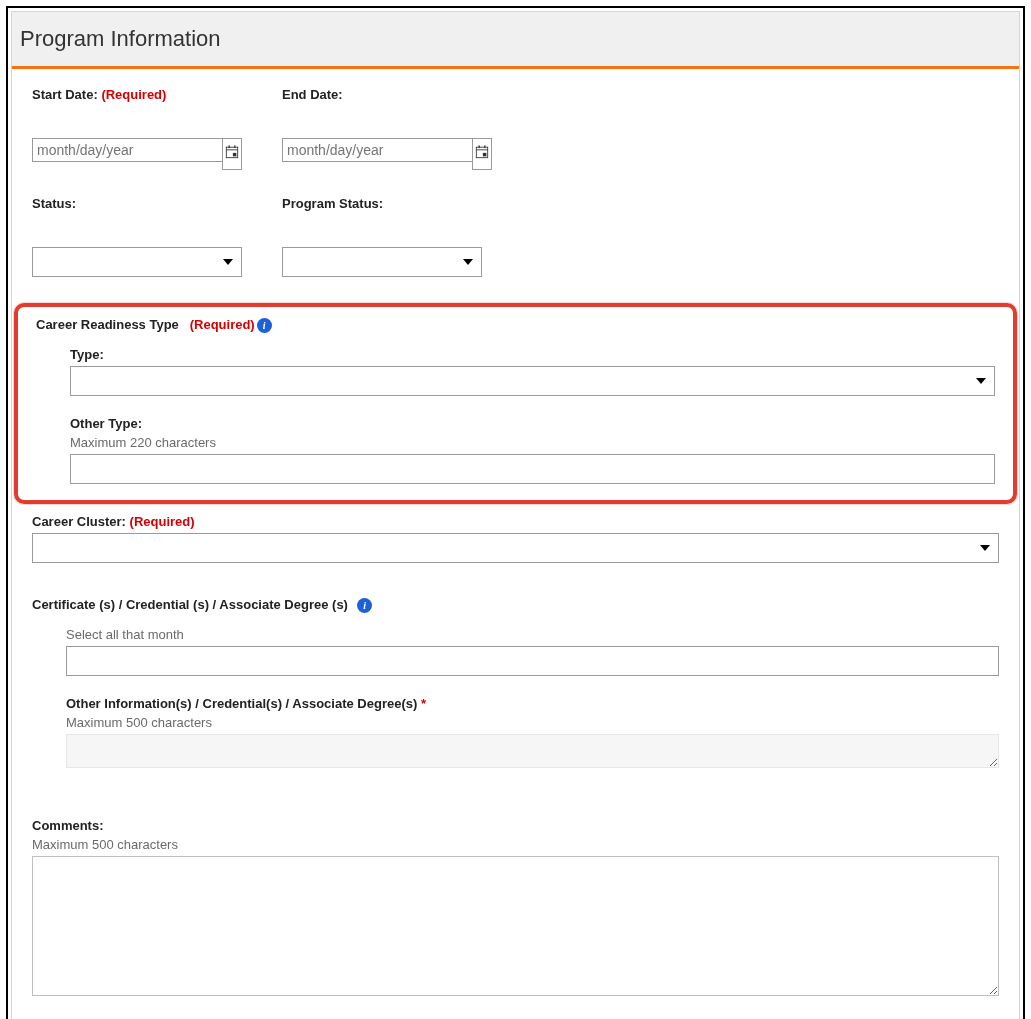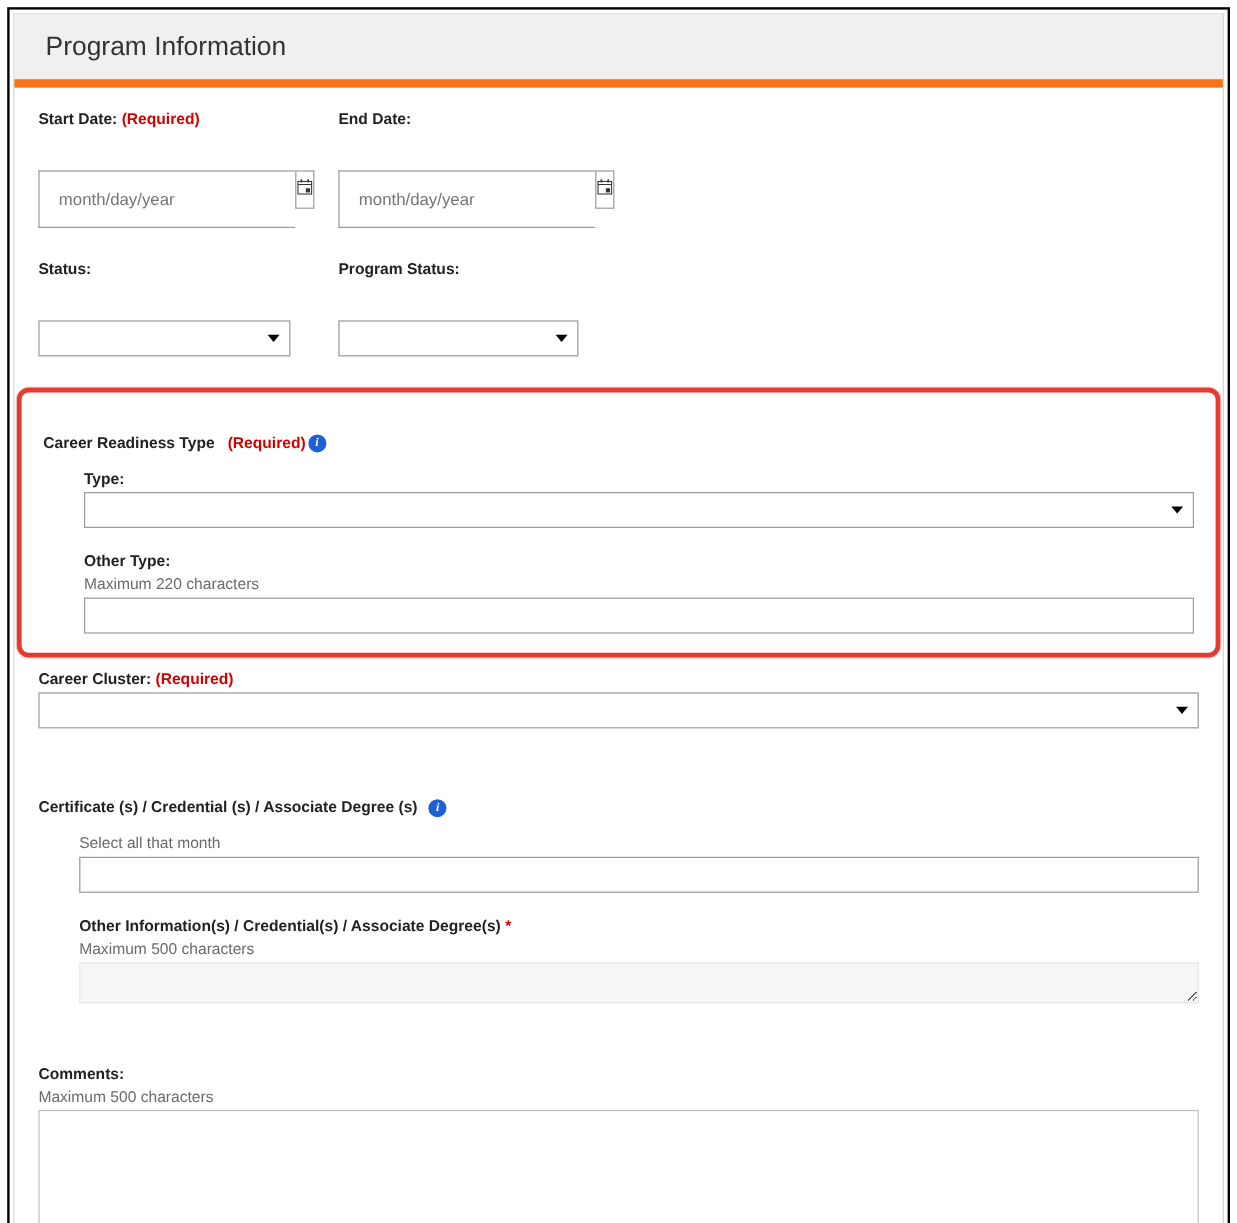--- a/index.html
+++ b/index.html
@@ -13,22 +13,22 @@
   .outer {
     border: 2px solid #000;
     padding: 3px;
     width: 1019px;
   }
   .inner {
     border: 1px solid #d6d6d6;
   }
   .header {
     background: #f0f0f0;
-    border-bottom: 7px solid #f97316;
-    padding: 14px 26px;
+    border-bottom: 3px solid #f97316;
+    padding: 14px 8px;
     font-size: 22px;
     font-weight: 400;
     color: #333;
   }
   .body {
     padding: 18px 20px 20px 20px;
   }
   .row { display: flex; }
   .col { display: flex; flex-direction: column; }
   .label {
@@ -45,22 +45,22 @@
   }
 
   .field-small { width: 210px; margin-right: 40px; gap: 32px; }
 
   .date-field {
     display: flex;
     width: 210px;
   }
   .date-field input {
     flex: 1;
-    height: 48px;
-    padding: 0 16px;
+    height: 24px;
+    padding: 0 4px;
     font-size: 14px;
     border: 1px solid #9a9a9a;
     border-right: none;
     background: #fff;
     color: #5a5a5a;
   }
   .date-btn {
     width: 32px;
     height: 32px;
     border: 1px solid #9a9a9a;
@@ -133,21 +133,20 @@
     border: 4px solid #e33b2e;
     border-radius: 10px;
     margin-left: -18px;
     margin-right: -18px;
     padding: 10px 18px 16px 18px;
     box-shadow: 0 0 0 1px rgba(227,59,46,0.2);
   }
   .section-title {
     font-size: 13px;
     font-weight: 700;
-    margin-top: 24px;
   }
 
   .indent { padding-left: 34px; }
 
   .spinner-field {
     display: flex;
     width: 200px;
   }
   .spinner-field input {
     flex: 1;

